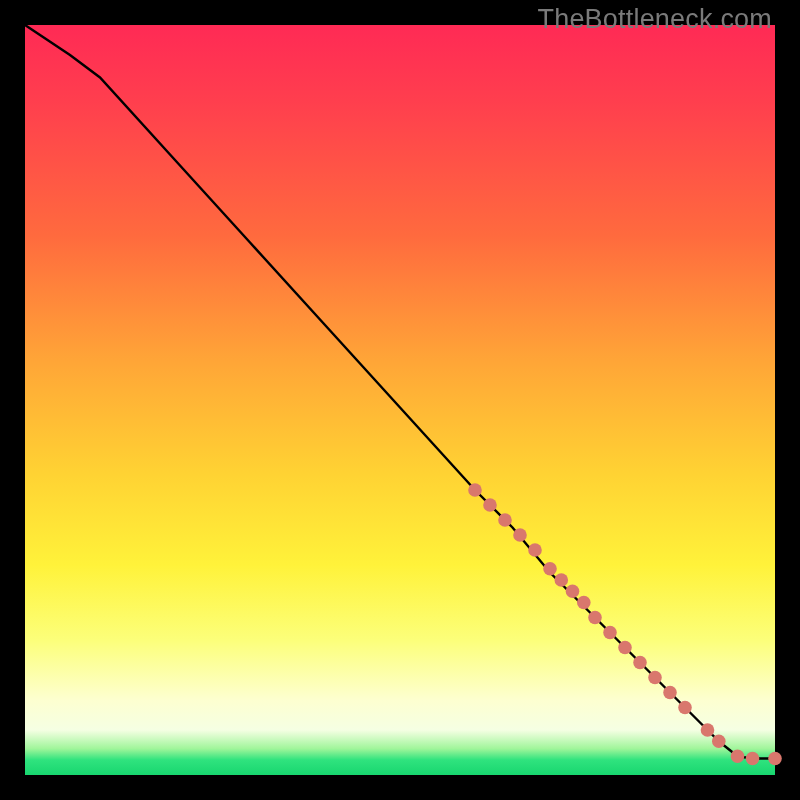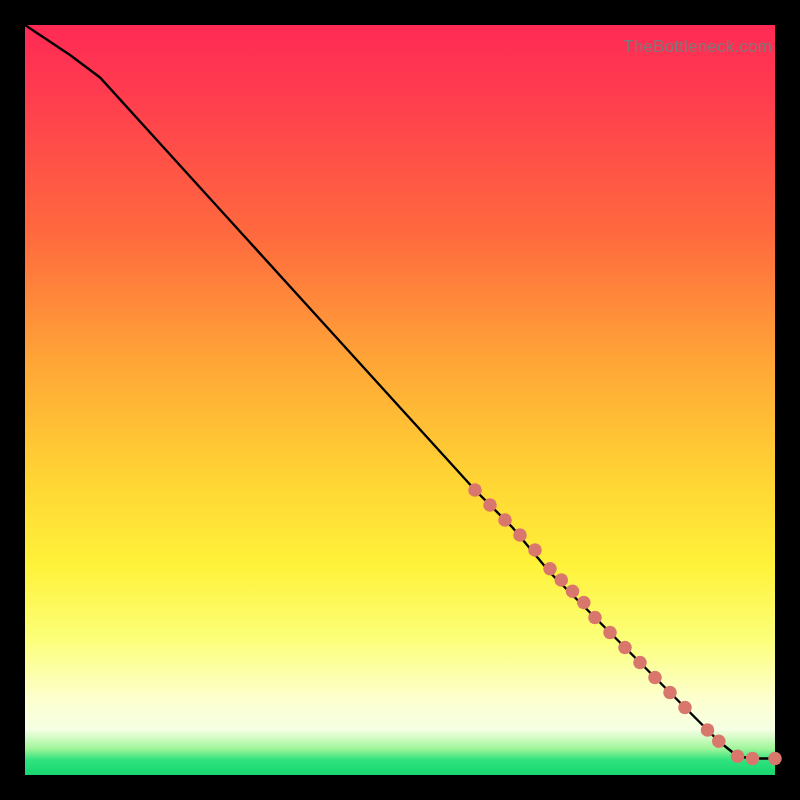--- a/index.html
+++ b/index.html
@@ -38,25 +38,24 @@
       #9ff59a 96.5%,
       #2fe37e 98%,
       #18d66f 100%
     );
   }
   .watermark {
     position: absolute;
     top: 4px;
     right: 28px;
     color: #7a7a7a;
-    font-size: 17px;
+    font-size: 27px;
     font-weight: 500;
     letter-spacing: 0.2px;
     user-select: none;
-    margin-top: 33px;
   }
   svg.curve {
     position: absolute;
     left: 0;
     top: 0;
     width: 750px;
     height: 750px;
     overflow: visible;
   }
 </style>

